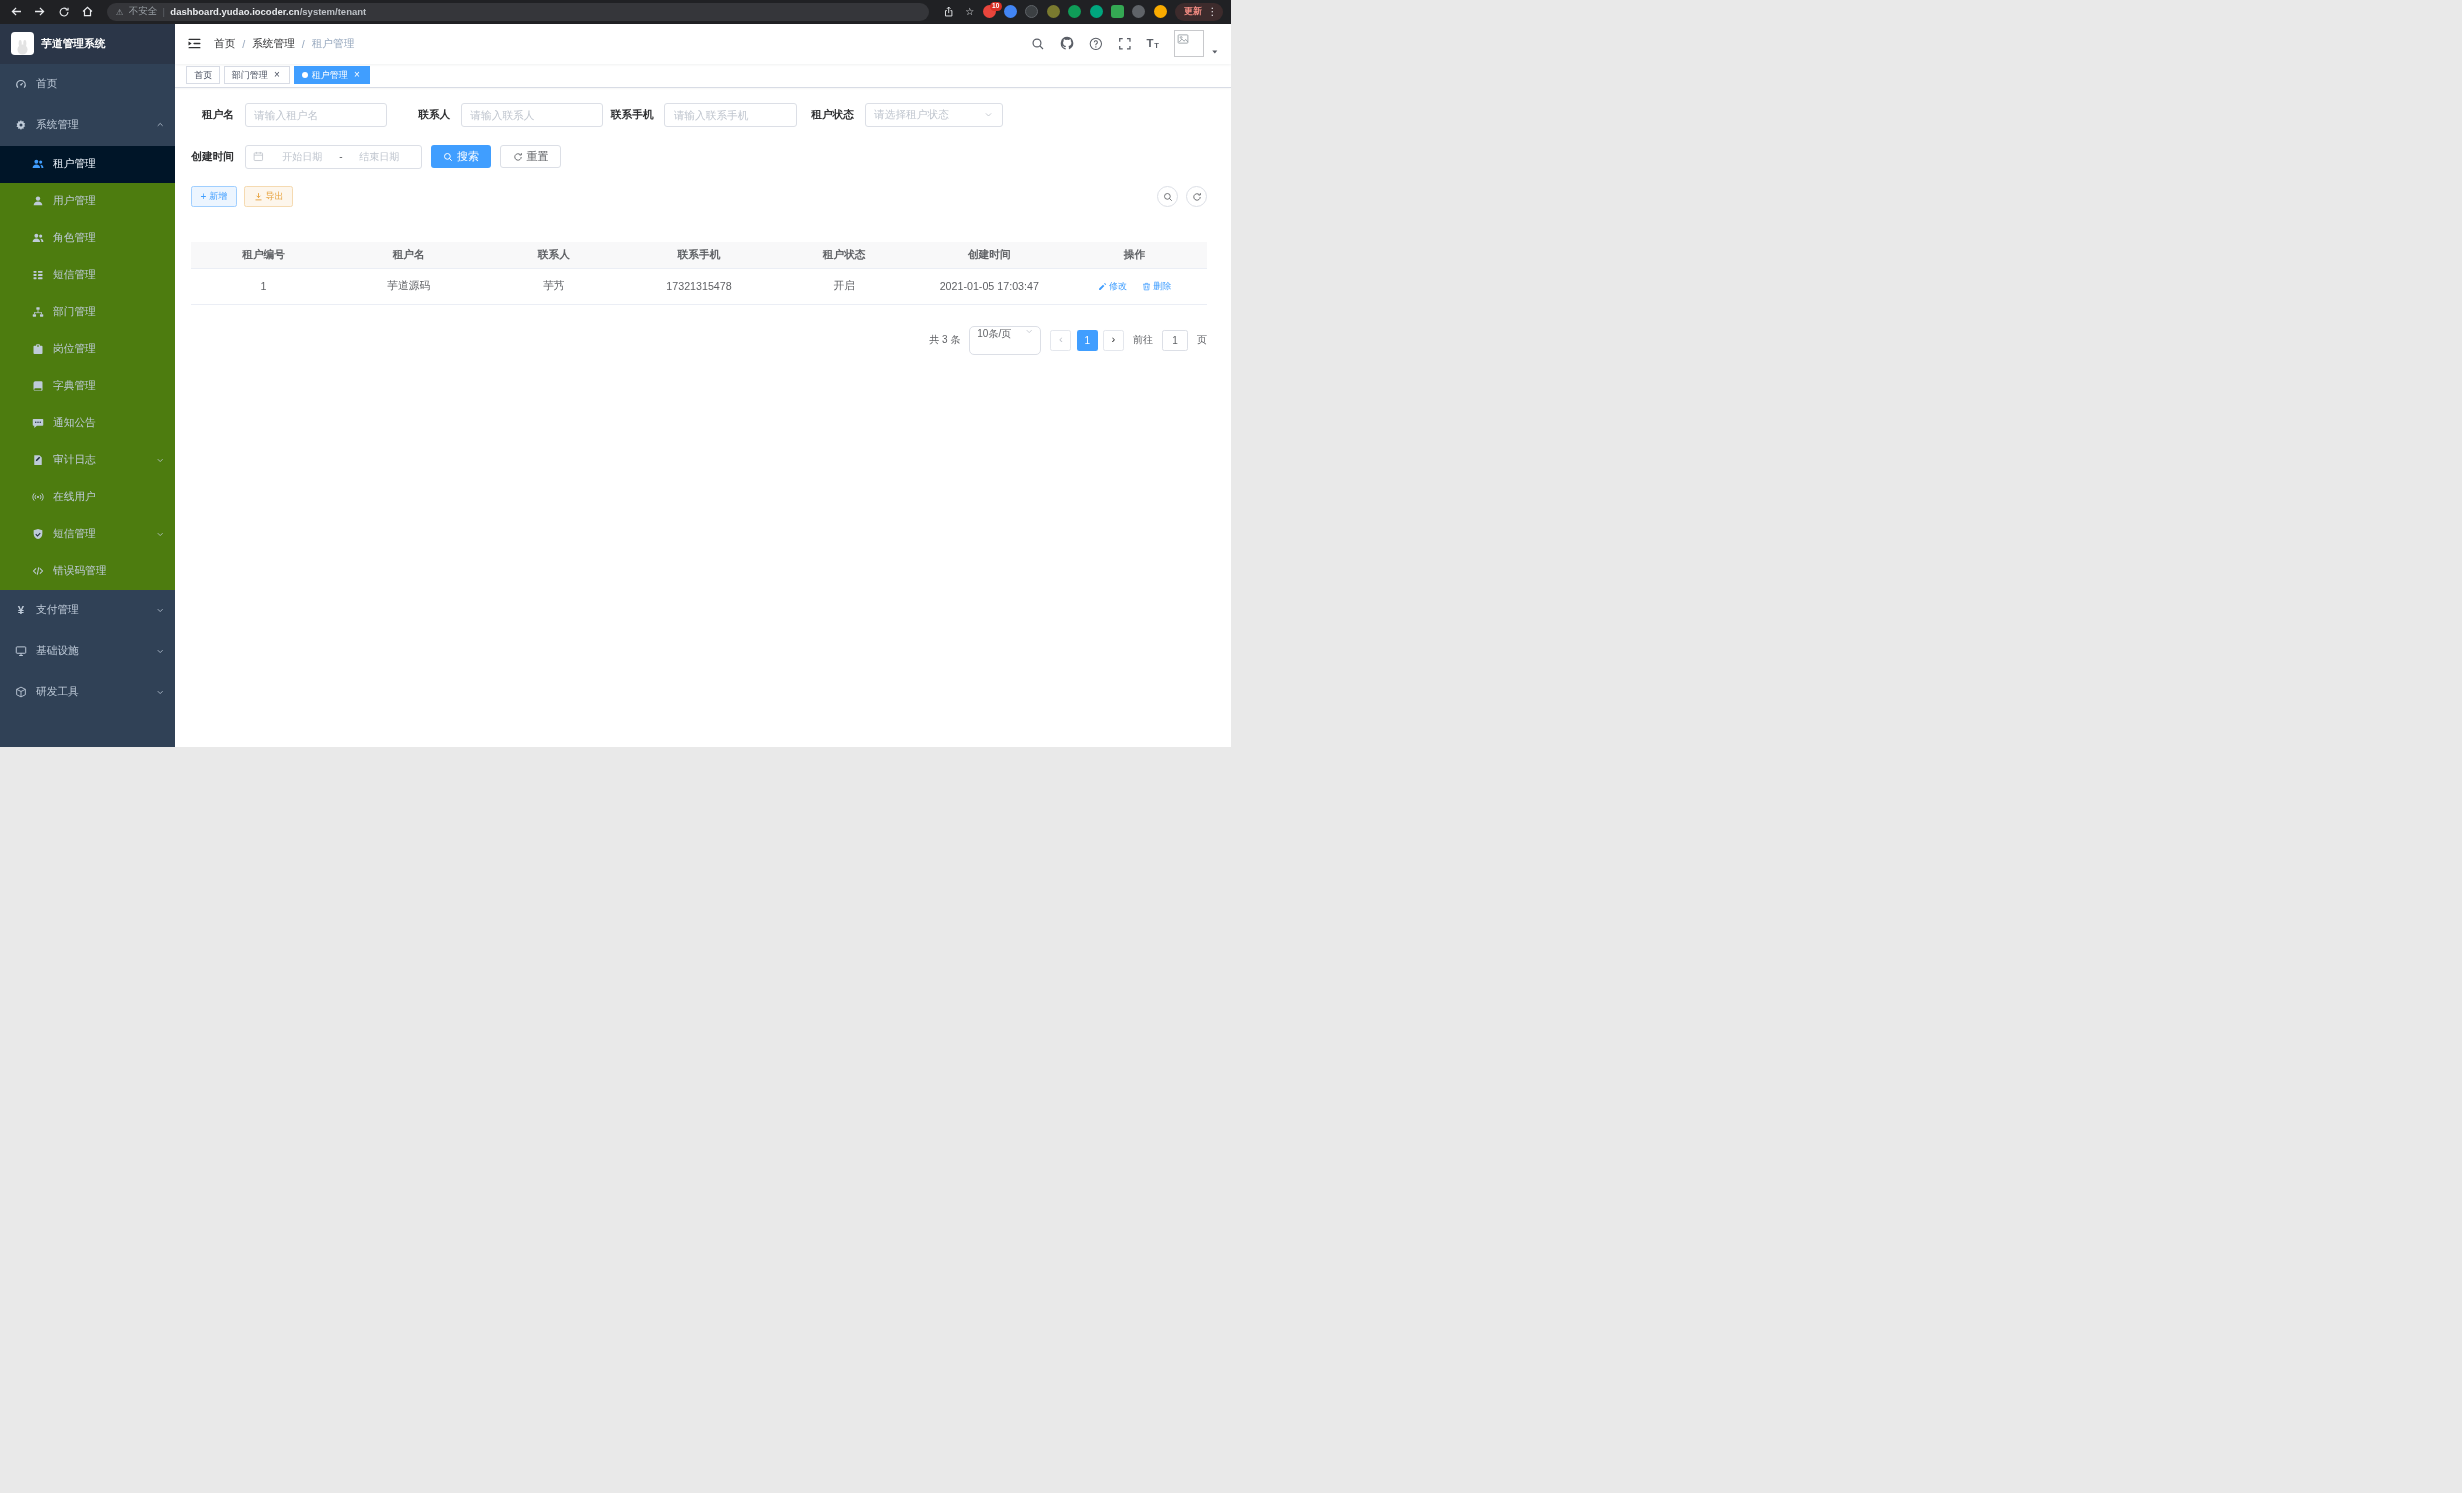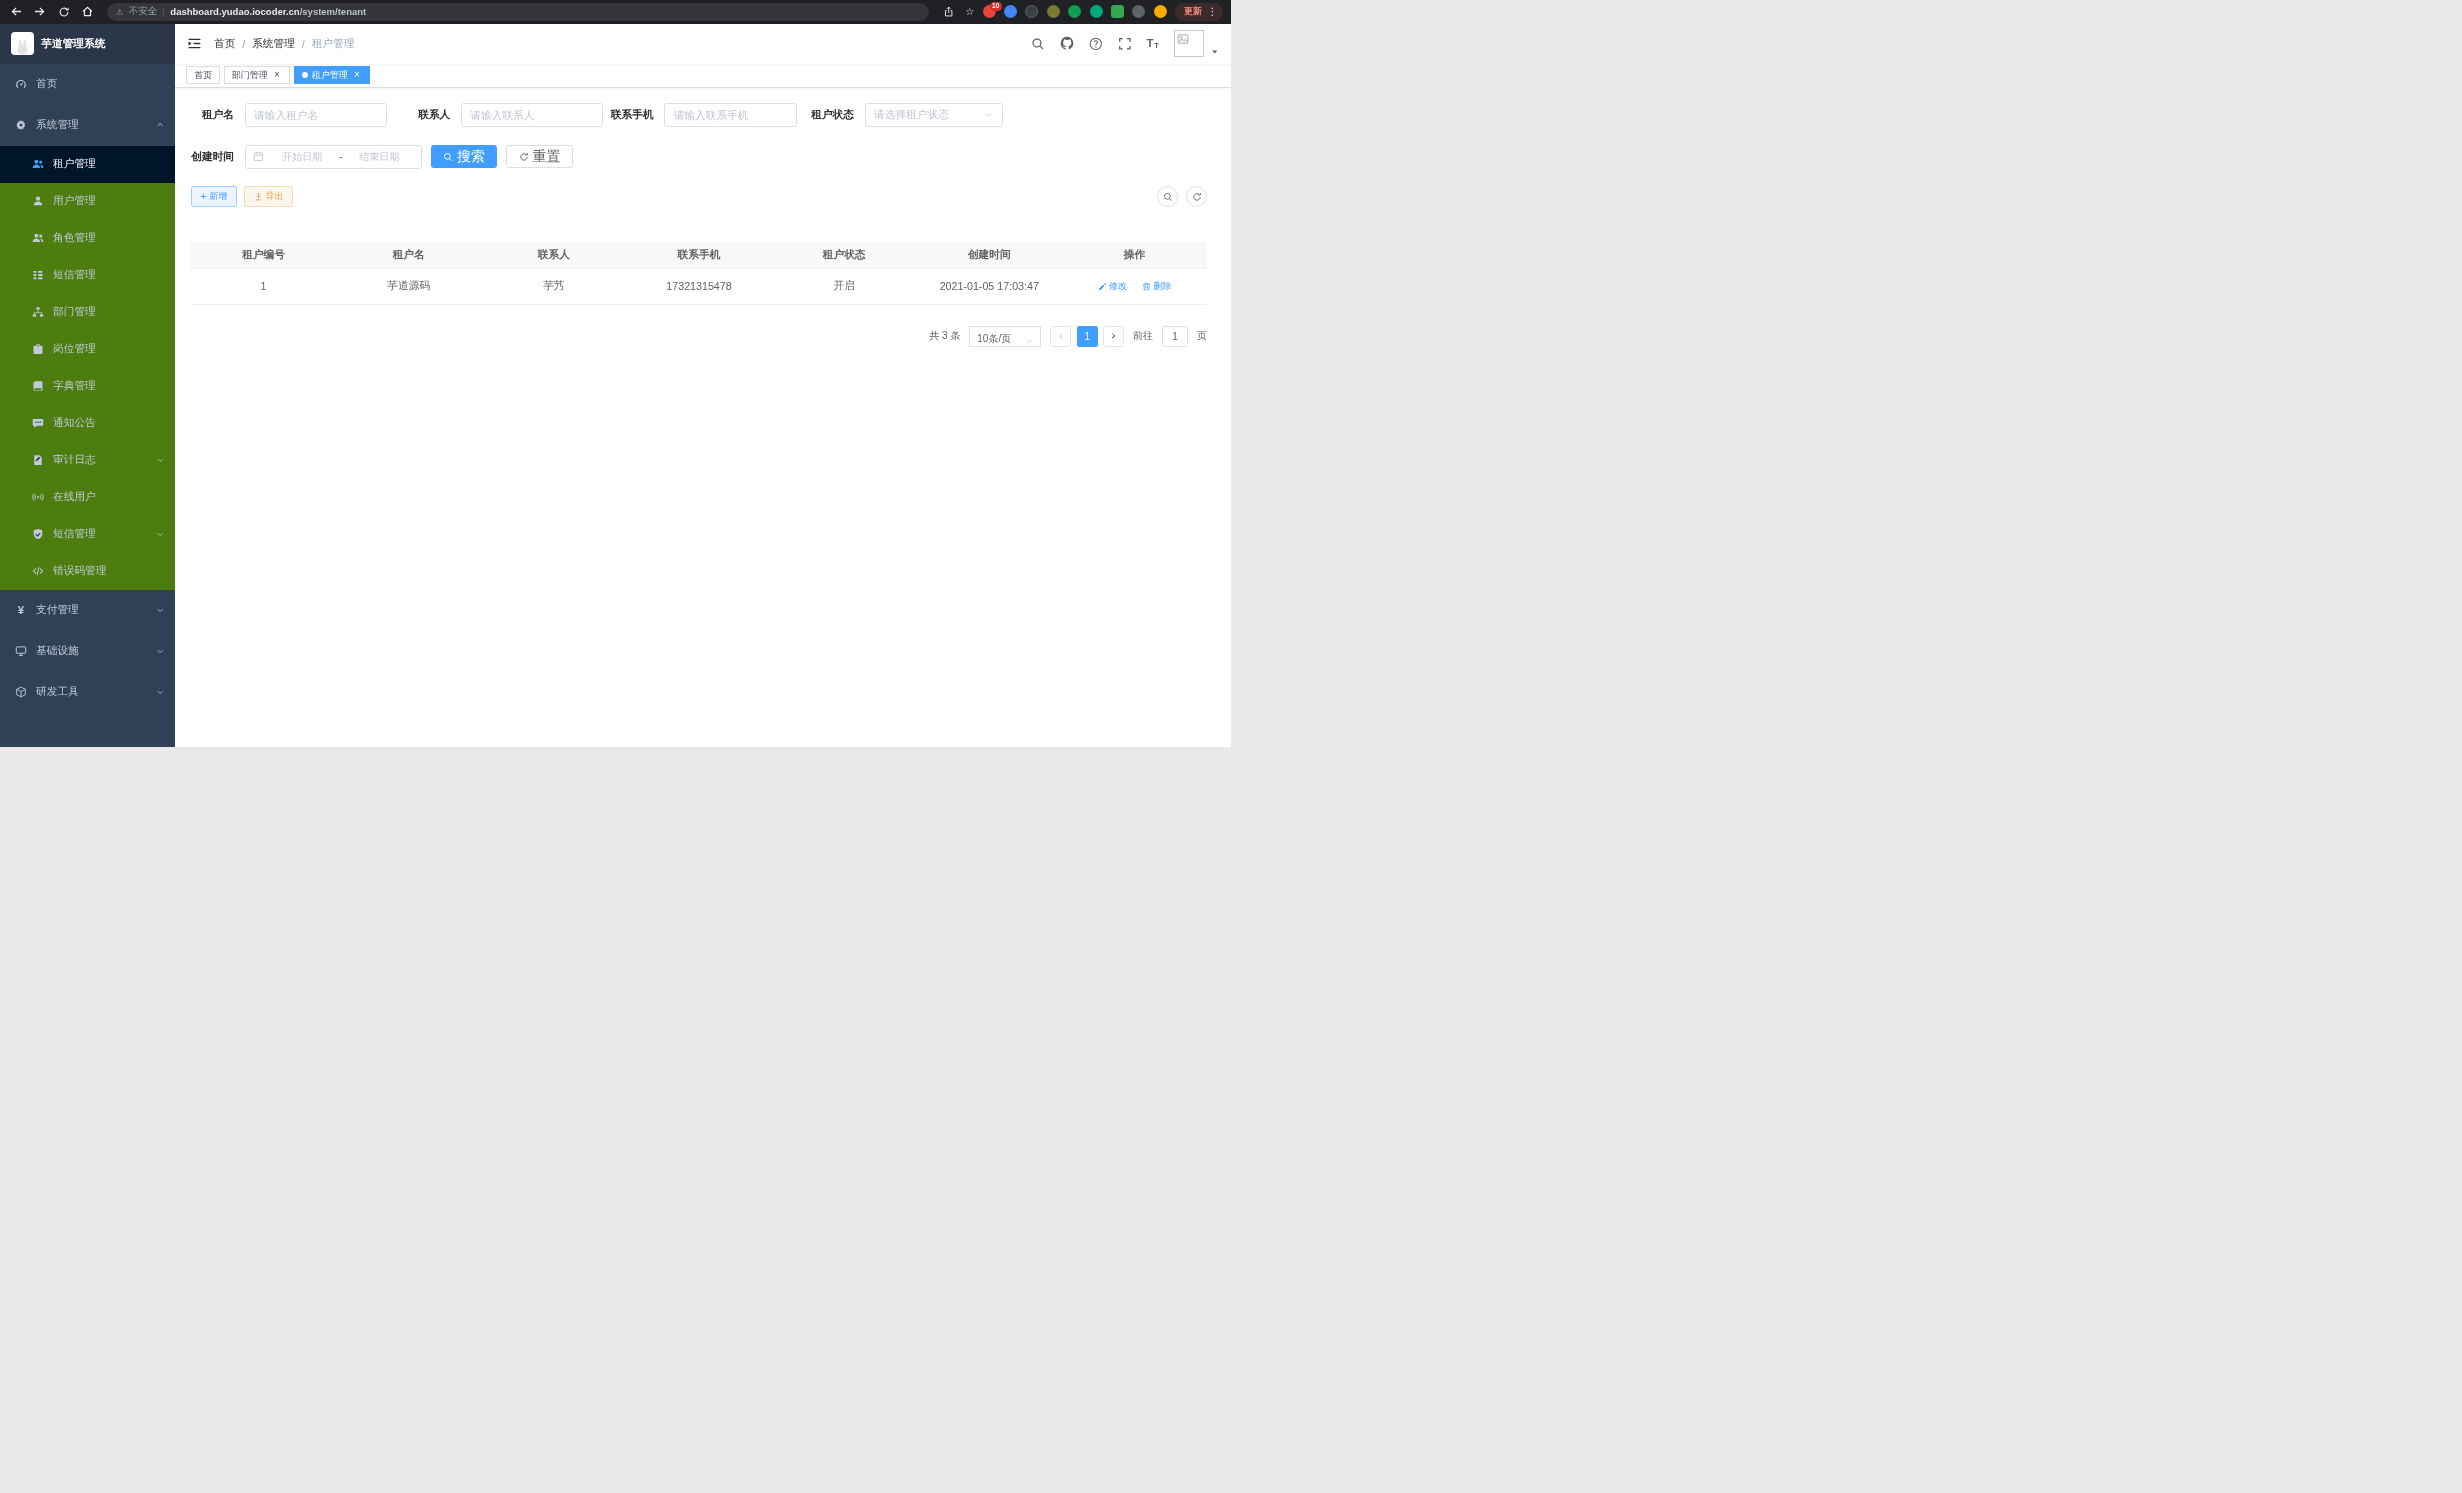--- a/index.html
+++ b/index.html
@@ -71,39 +71,39 @@
   .tin { height:24px; border:0.8px solid #dcdfe6; border-radius:3px; padding:0 8.4px; font-size:10.7px; color:#606266; outline:none; font-family:inherit; background:#fff; }
   .tin::placeholder { color:#bfc5ce; }
   .w187 { width:142px; } .w175 { width:133px; }
   .sel { width:138px; height:24px; border:0.8px solid #dcdfe6; border-radius:3px; display:flex; align-items:center; justify-content:space-between; padding:0 8.4px; color:#bfc5ce; font-size:10.7px; cursor:pointer; background:#fff; }
   .selcaret { color:#c0c4cc; display:flex; }
   .daterange { width:177px; height:24px; border:0.8px solid #dcdfe6; border-radius:3px; display:flex; align-items:center; padding:0 7.6px; font-size:10px; color:#bfc5ce; background:#fff; cursor:pointer; }
   .dcal { color:#c0c4cc; display:flex; margin-right:4.6px; }
   .dph { flex:1; text-align:center; }
   .dsep { color:#606266; padding:0 3px; }
 
-  .btn { height:23px; border-radius:3px; display:inline-flex; align-items:center; gap:3.8px; font-size:14px; padding:0 11.4px; cursor:pointer; border:0.8px solid transparent; background:#fff; font-family:Liberation Sans, sans-serif; }
+  .btn { height:23px; border-radius:3px; display:inline-flex; align-items:center; gap:3.8px; font-size:11px; padding:0 11.4px; cursor:pointer; border:0.8px solid transparent; background:#fff; font-family:Liberation Sans, sans-serif; }
   .btn-primary { background:#409eff; color:#fff; }
   .btn-plain { border-color:#dcdfe6; color:#606266; }
 
   .toolbar { display:flex; align-items:center; margin-bottom:10px; width:1016px; }
   .btn-mini { height:21px; font-size:9px; padding:0 8.4px; border-radius:2.3px; display:inline-flex; align-items:center; gap:3px; cursor:pointer; font-family:inherit; }
   .btn-add { background:#ecf5ff; border:0.8px solid #a0cfff; color:#409eff; }
   .btn-add .plus { font-size:10px; line-height:1; }
   .btn-export { background:#fdf6ec; border:0.8px solid #f5dab1; color:#e6a23c; margin-left:7.6px; }
   .tool-right { margin-left:auto; display:flex; gap:7.6px; }
   .cbtn { width:21px; height:21px; border-radius:50%; border:0.8px solid #dcdfe6; background:#fff; display:flex; align-items:center; justify-content:center; color:#606266; cursor:pointer; }
 
   table.grid { width:1016px; border-collapse:collapse; table-layout:fixed;margin-top:35px; }
   .grid th { background:#f8f8f9; height:26px; font-size:10.7px; color:#606266; font-weight:700; border-bottom:0.8px solid #ebeef5; text-align:center; }
   .grid td { height:36px; text-align:center; font-size:10.7px; color:#606266; border-bottom:0.8px solid #ebeef5; background:#fff; }
   .oplink { color:#409eff; font-size:9px; display:inline-flex; align-items:center; gap:2.3px; margin:0 6px; cursor:pointer; white-space:nowrap; }
 
   .pager { width:1016px; margin-top:21px; display:flex; align-items:center; justify-content:flex-end; gap:9px; font-size:10px; color:#606266; }
-  .psel { width:72px; height:21px; border:0.8px solid #dcdfe6; border-radius:0; display:flex; align-items:flex-end; justify-content:space-between; padding:0 6.9px; color:#606266; cursor:pointer; background:#fff; }
+  .psel { width:72px; height:29px; border:0.8px solid #dcdfe6; border-radius:5px; display:flex; align-items:flex-start; justify-content:space-between; padding:0 6.9px; color:#606266; cursor:pointer; background:#fff; }
   .pgroup { display:flex; align-items:center; gap:5.3px; }
   .pbtn { width:21px; height:21px; border:0.8px solid #e4e7ed; border-radius:2.3px; display:flex; align-items:center; justify-content:center; background:#fff; cursor:pointer; font-size:11.4px; line-height:1; }
   .pprev { color:#c0c4cc; }
   .pnext { color:#303133; }
   .pcur { width:21px; height:21px; background:#409eff; color:#fff; border-radius:2.3px; display:flex; align-items:center; justify-content:center; font-size:10px; cursor:default; }
   .goto-input { width:26px; height:21px; border:0.8px solid #dcdfe6; border-radius:2.3px; text-align:center; font-size:10px; color:#606266; outline:none; font-family:inherit; }
 </style>
 </head>
 <body>
 

